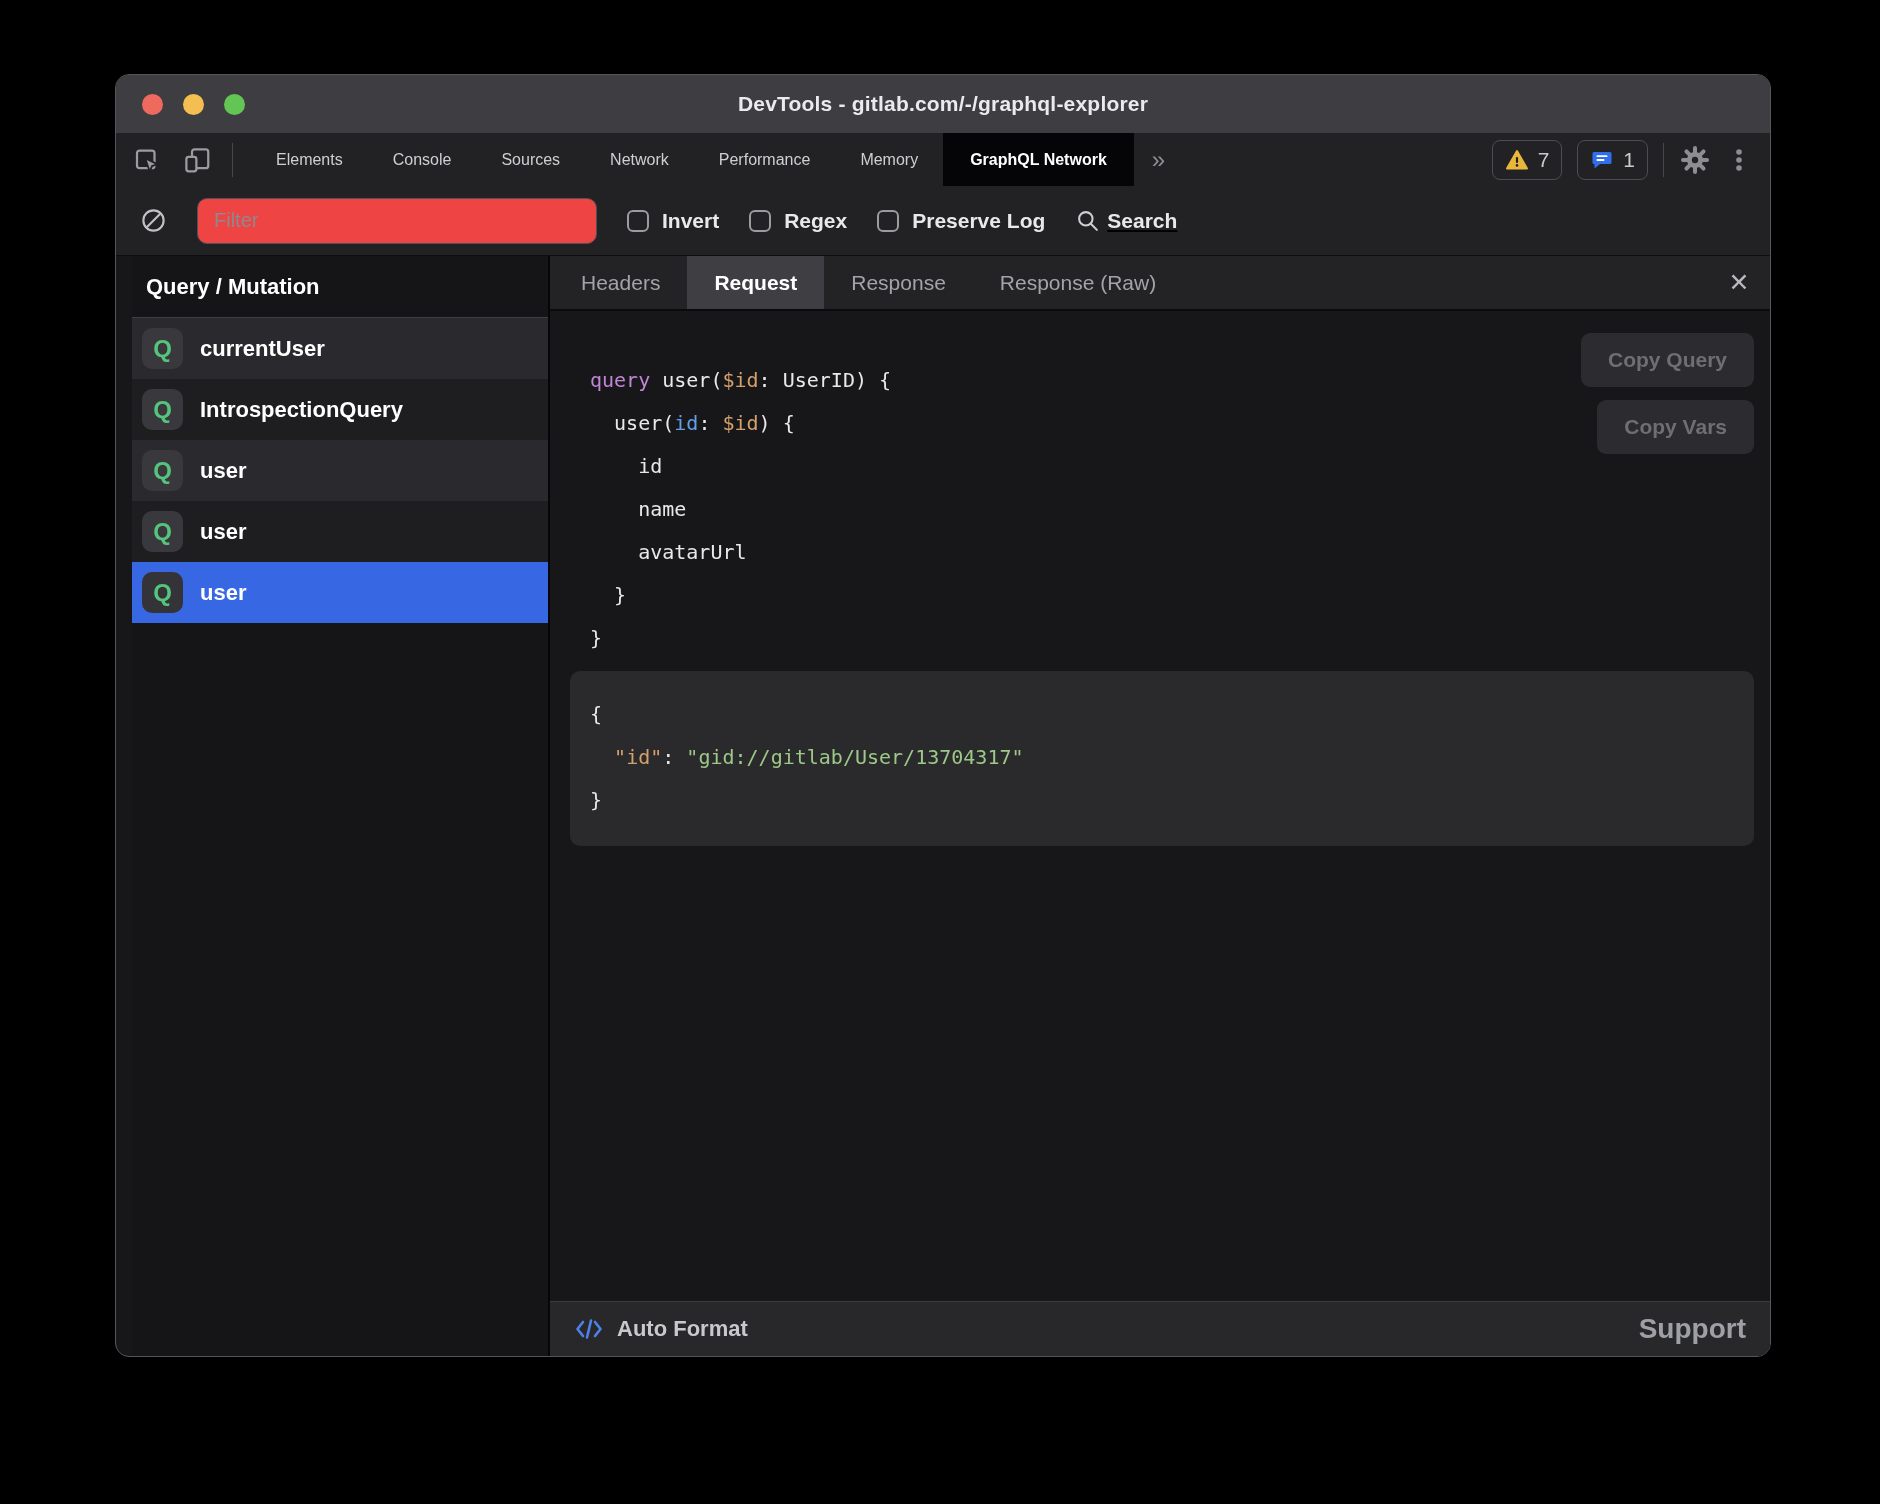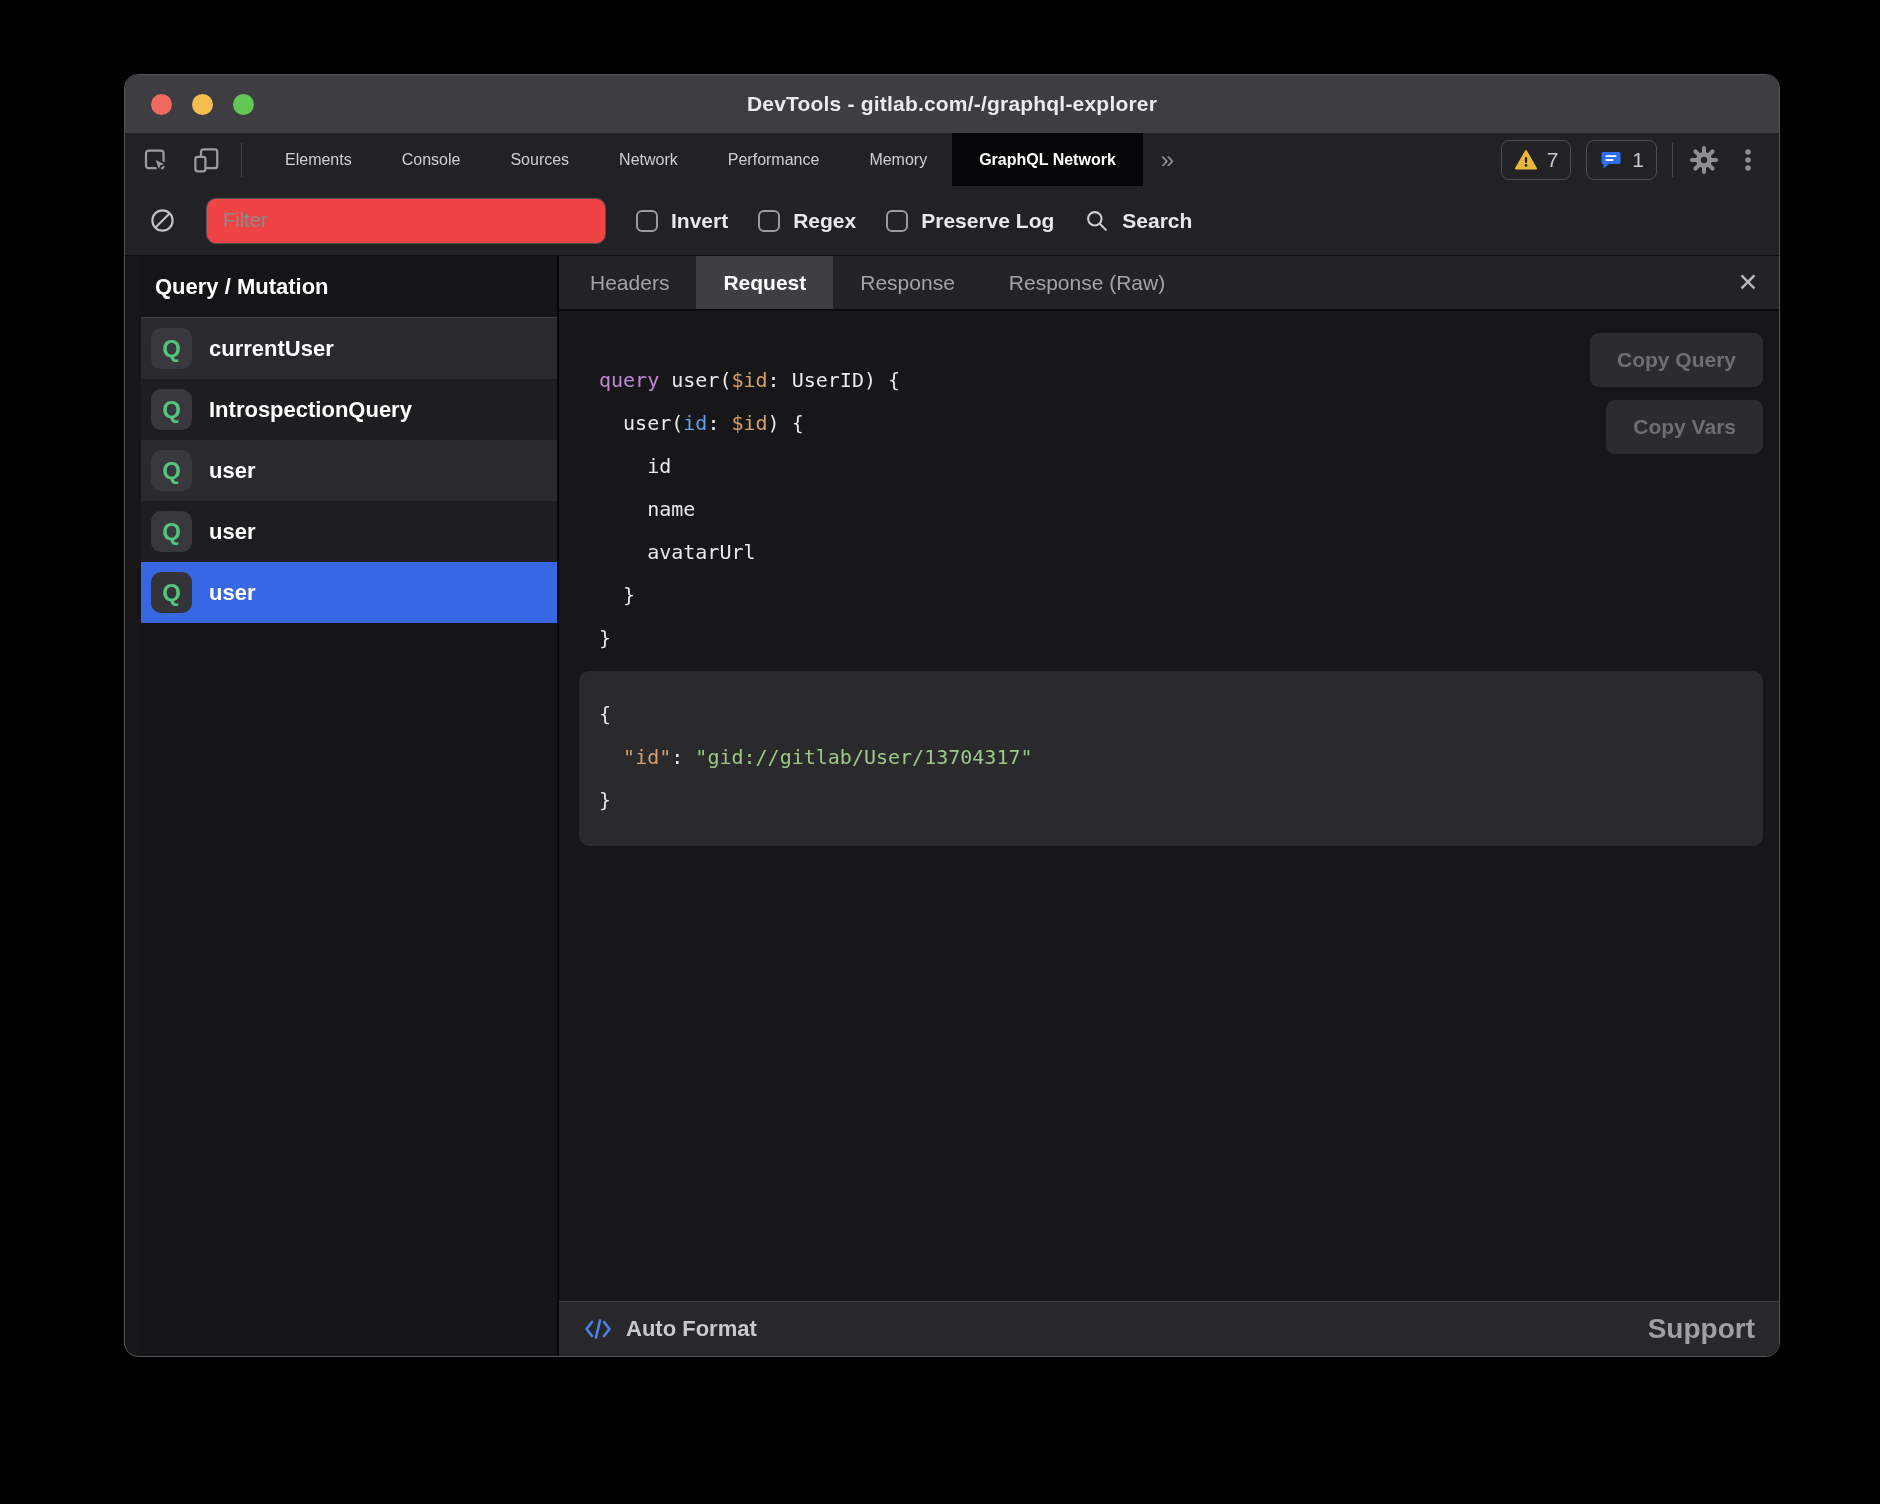--- a/index.html
+++ b/index.html
@@ -1,18 +1,18 @@
 <!DOCTYPE html>
 <html><head>
 <meta charset="utf-8">
 <style>
   * { margin:0; padding:0; box-sizing:border-box; }
   html,body { width:1880px; height:1504px; background:#000; font-family:"Liberation Sans", sans-serif; }
   .window {
-    position:absolute; left:124px; top:74px; width:1656px; height:1283px;
+    position:absolute; left:115px; top:74px; width:1656px; height:1283px;
     background:#171719; border:1px solid #55555c; border-radius:14px;
     overflow:hidden; display:flex; flex-direction:column;
   }
   
   .titlebar { height:58px; background:#3d3d42; position:relative; display:flex; align-items:center; justify-content:center; flex:0 0 auto; }
   .traffic { position:absolute; left:26px; top:0; height:100%; display:flex; align-items:center; gap:20px; }
   .light { width:21px; height:21px; border-radius:50%; }
   .light.red { background:#ee6a5f; } .light.yellow { background:#f4bf50; } .light.green { background:#62c554; }
   .title-text { color:#ebebed; font-size:21px; font-weight:700; letter-spacing:.2px; }
   
@@ -27,21 +27,21 @@
   .badge-box { display:flex; align-items:center; gap:9px; border:1.5px solid #4c4c52; border-radius:8px; height:40px; padding:0 12px; }
   .badge-count { color:#c9c9cd; font-size:21px; }
   .icon-btn { display:flex; align-items:center; justify-content:center; }
   
   .filterbar { height:70px; background:#222225; border-bottom:1px solid #0d0d0f; display:flex; align-items:center; padding:0 24px; gap:30px; flex:0 0 auto; }
   .filter-input { width:400px; height:46px; background:#ef4444; border:1.5px solid #505056; border-radius:10px; color:#e8e8ea; font-size:20px; padding:0 16px; outline:none; font-family:"Liberation Sans", sans-serif; }
   .filter-input::placeholder { color:#8a8a90; }
   .check-group { display:flex; align-items:center; gap:13px; }
   .checkbox { width:22px; height:22px; border:2px solid #9b9ba0; border-radius:6px; background:transparent; }
   .check-label { color:#e9e9eb; font-size:21px; font-weight:600; }
-  .search-group { display:flex; align-items:center; gap:12px; }
+  .search-group { display:flex; align-items:center; gap:6px;text-decoration:underline; }
   
   .body-row { flex:1; display:flex; min-height:0;padding-left:16px; }
   .sidebar { width:418px; flex:0 0 auto; background:#151517; border-right:2px solid #060608; display:flex; flex-direction:column; }
   .sidebar-header { height:62px; display:flex; align-items:center; padding-left:14px; color:#fff; font-size:22px; font-weight:700; border-bottom:1px solid #3f3f44; flex:0 0 auto; }
   .side-item { height:61px; display:flex; align-items:center; gap:17px; padding-left:10px; flex:0 0 auto; }
   .side-item.odd { background:#2a2a2e; }
   .side-item.even { background:#1e1e21; }
   .side-item.selected { background:#3767e2; }
   .q-badge { width:41px; height:41px; border-radius:10px; background:#39393d; display:flex; align-items:center; justify-content:center; color:#55c47d; font-size:24px; font-weight:800; }
   .side-item.selected .q-badge { background:#333338; }

